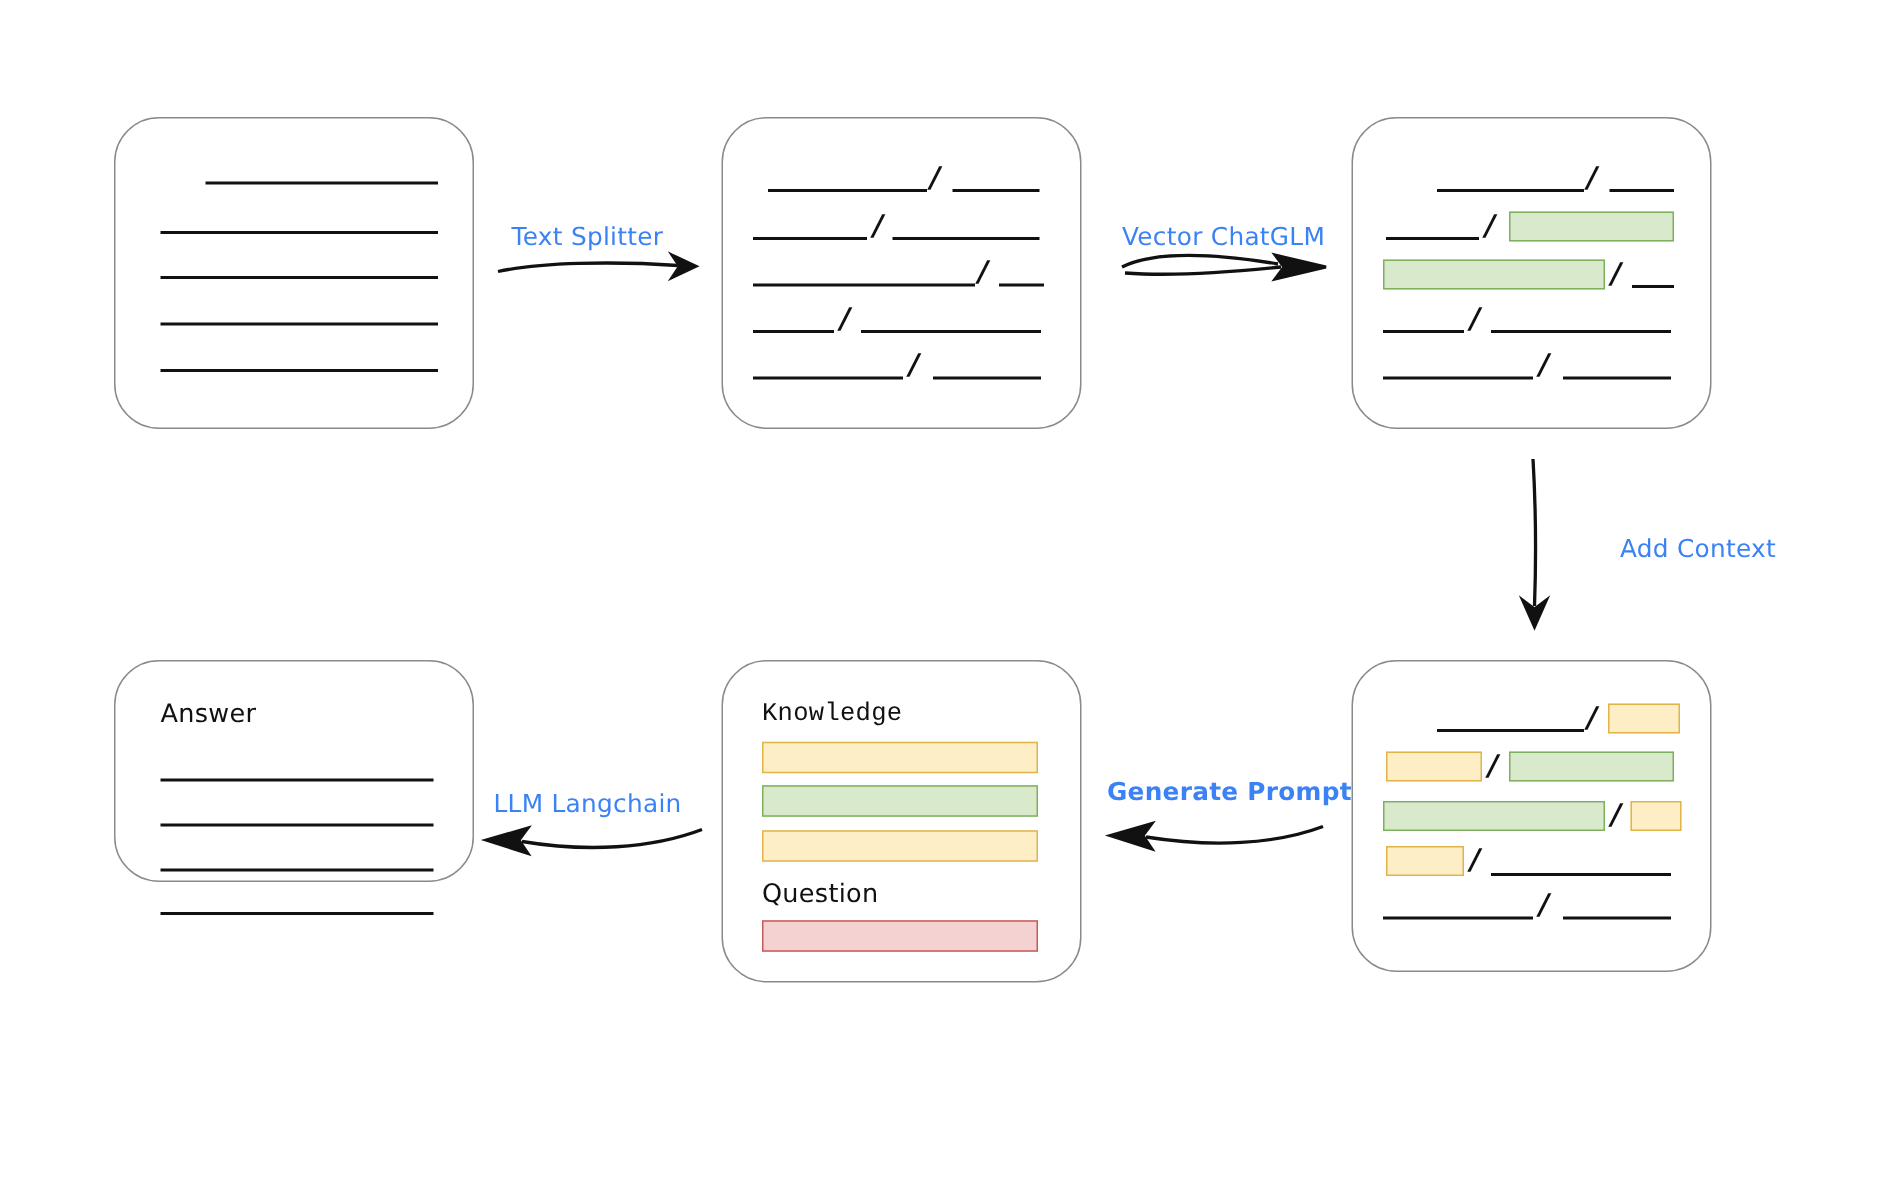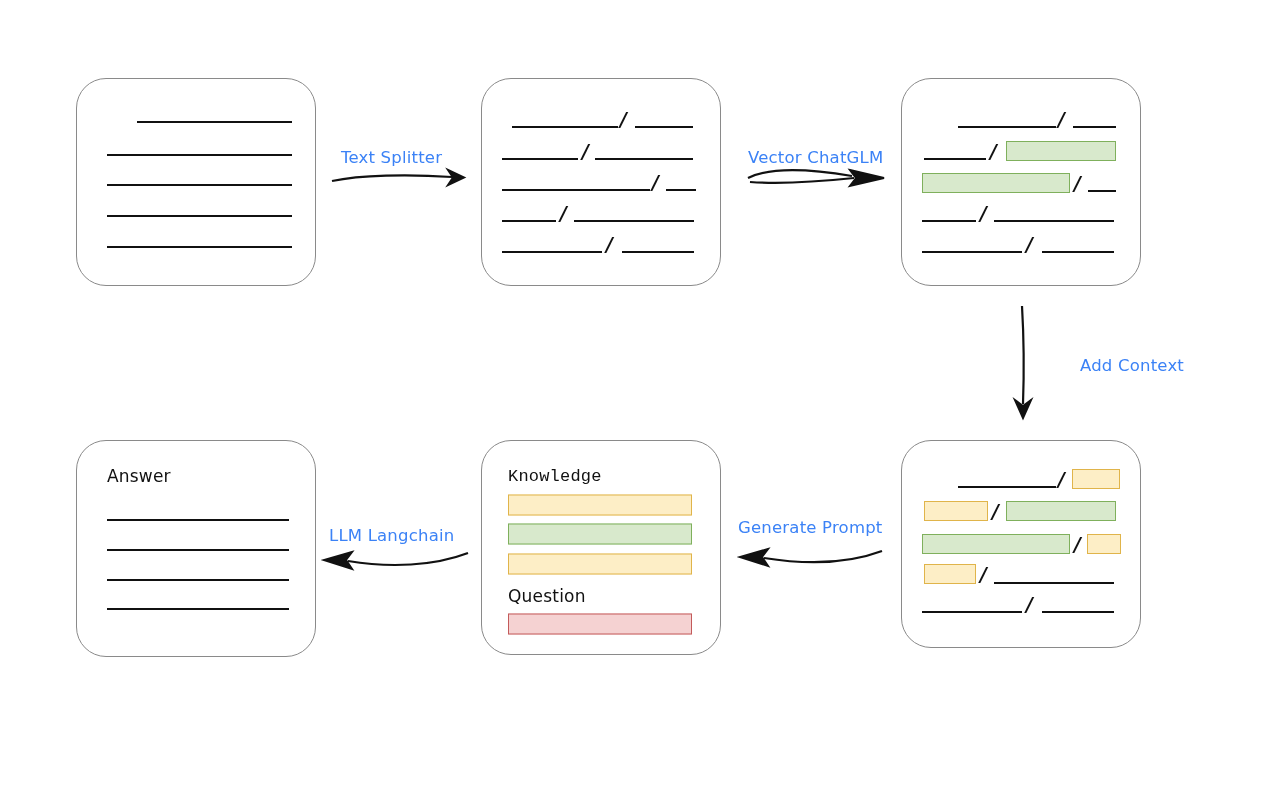--- a/index.html
+++ b/index.html
@@ -179,42 +179,42 @@
 
     <div class="chip yellow" style="left:22px;  top:133px; width:52px; height:20px;"></div>
     <div class="slash" style="left:78px;  top:133px;">/</div>
     <div class="rule" style="left:92px;  top:141px; width:120px;"></div>
 
     <div class="rule" style="left:20px;  top:170px; width:100px;"></div>
     <div class="slash" style="left:124px; top:163px;">/</div>
     <div class="rule" style="left:140px; top:170px; width:72px;"></div>
   </div>
 
-  <div class="edge-label" style="left:738px; top:518px;">Generate Prompt</div>
+  <div class="edge-label" style="left:738px; top:518px;font-weight:bold;">Generate Prompt</div>
   <svg class="arrow" style="left:738px; top:545px;" width="148" height="24" viewBox="0 0 148 24">
     <path class="stroke" d="M144,6 C112,18 70,20 26,13"></path>
     <path d="M30,4 L2,12 L30,21 L24,12 Z" fill="none" stroke="#111" stroke-width="2"></path>
   </svg>
 
   <div class="card" style="left:481px; top:440px; width:240px; height:215px;">
     <div class="card-label" style="left:26px; top:26px;font-family:Liberation Mono, monospace;">Knowledge</div>
     <div class="chip yellow" style="left:26px; top:64px; width:184px; height:21px;"></div>
     <div class="chip green" style="left:26px; top:93px; width:184px; height:21px;"></div>
     <div class="chip yellow" style="left:26px; top:123px; width:184px; height:21px;"></div>
     <div class="card-label" style="left:26px; top:145px;">Question</div>
     <div class="chip red" style="left:26px; top:183px; width:184px; height:21px;"></div>
   </div>
 
   <div class="edge-label" style="left:329px; top:526px;">LLM Langchain</div>
   <svg class="arrow" style="left:322px; top:547px;" width="148" height="24" viewBox="0 0 148 24">
     <path class="stroke" d="M146,6 C112,19 68,21 26,14"></path>
     <path d="M30,5 L2,13 L30,22 L24,13 Z" fill="none" stroke="#111" stroke-width="2"></path>
   </svg>
 
-  <div class="card" style="left:76px; top:440px; width:240px; height:217px;">
+  <div class="card" style="left:76px; top:440px; width:240px; height:148px;">
     <div class="card-label" style="left:30px; top:25px;">Answer</div>
     <div class="rule" style="left:30px; top:78px;  width:182px;"></div>
     <div class="rule" style="left:30px; top:108px; width:182px;"></div>
     <div class="rule" style="left:30px; top:138px; width:182px;"></div>
     <div class="rule" style="left:30px; top:167px; width:182px;"></div>
   </div>
 
 
 </div>
 

